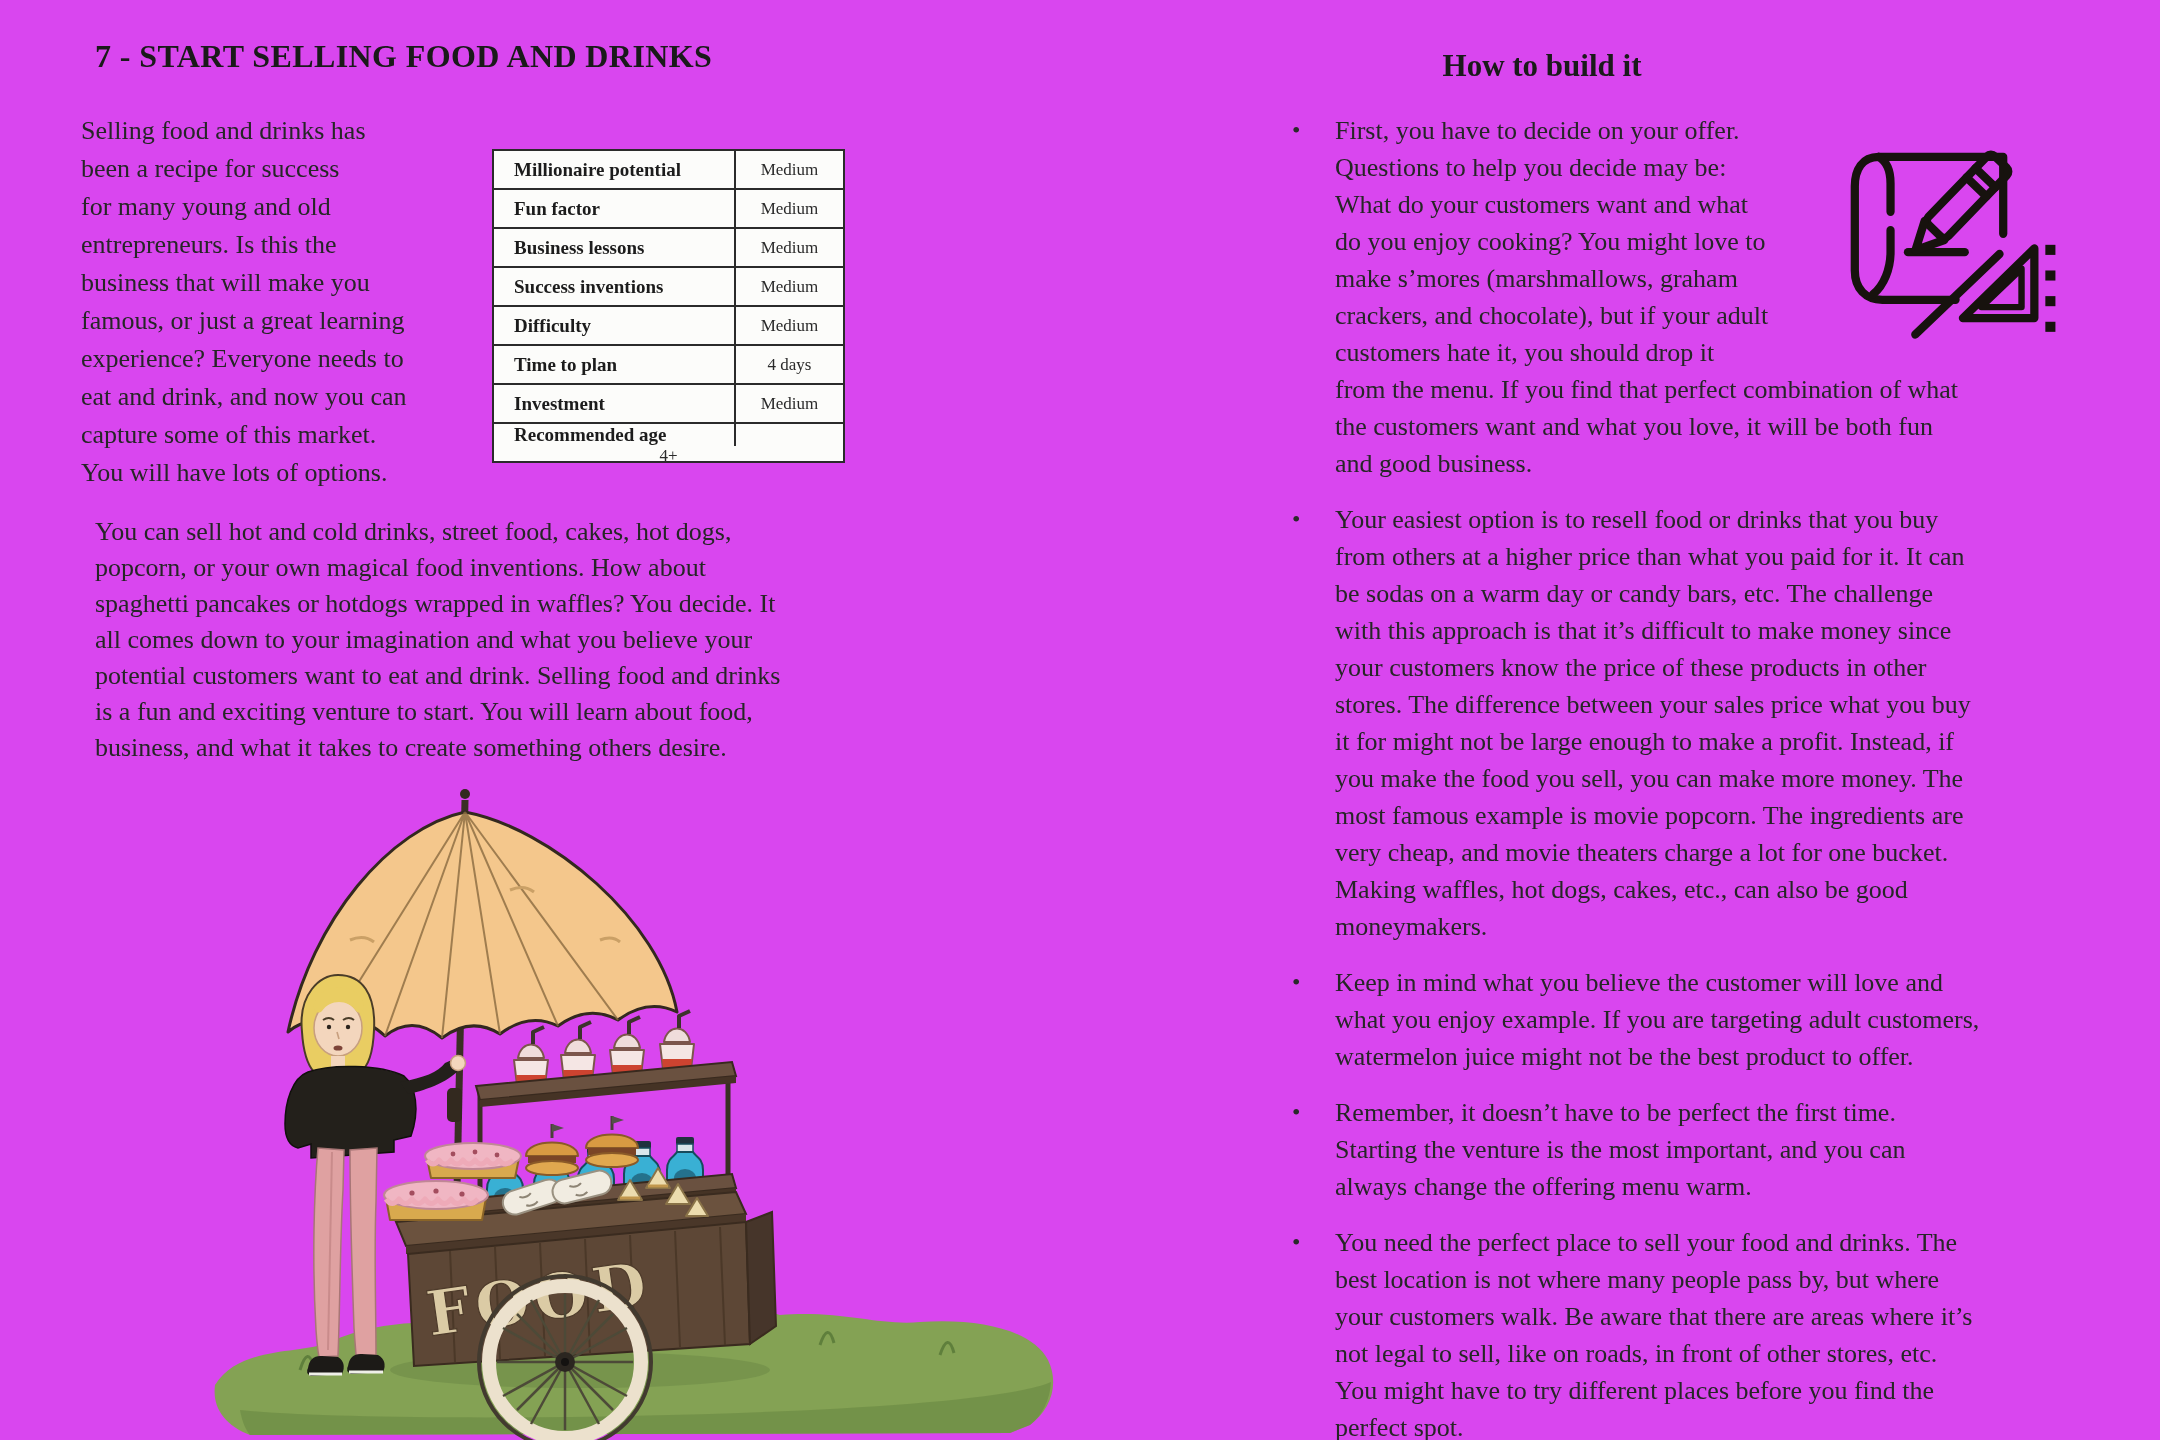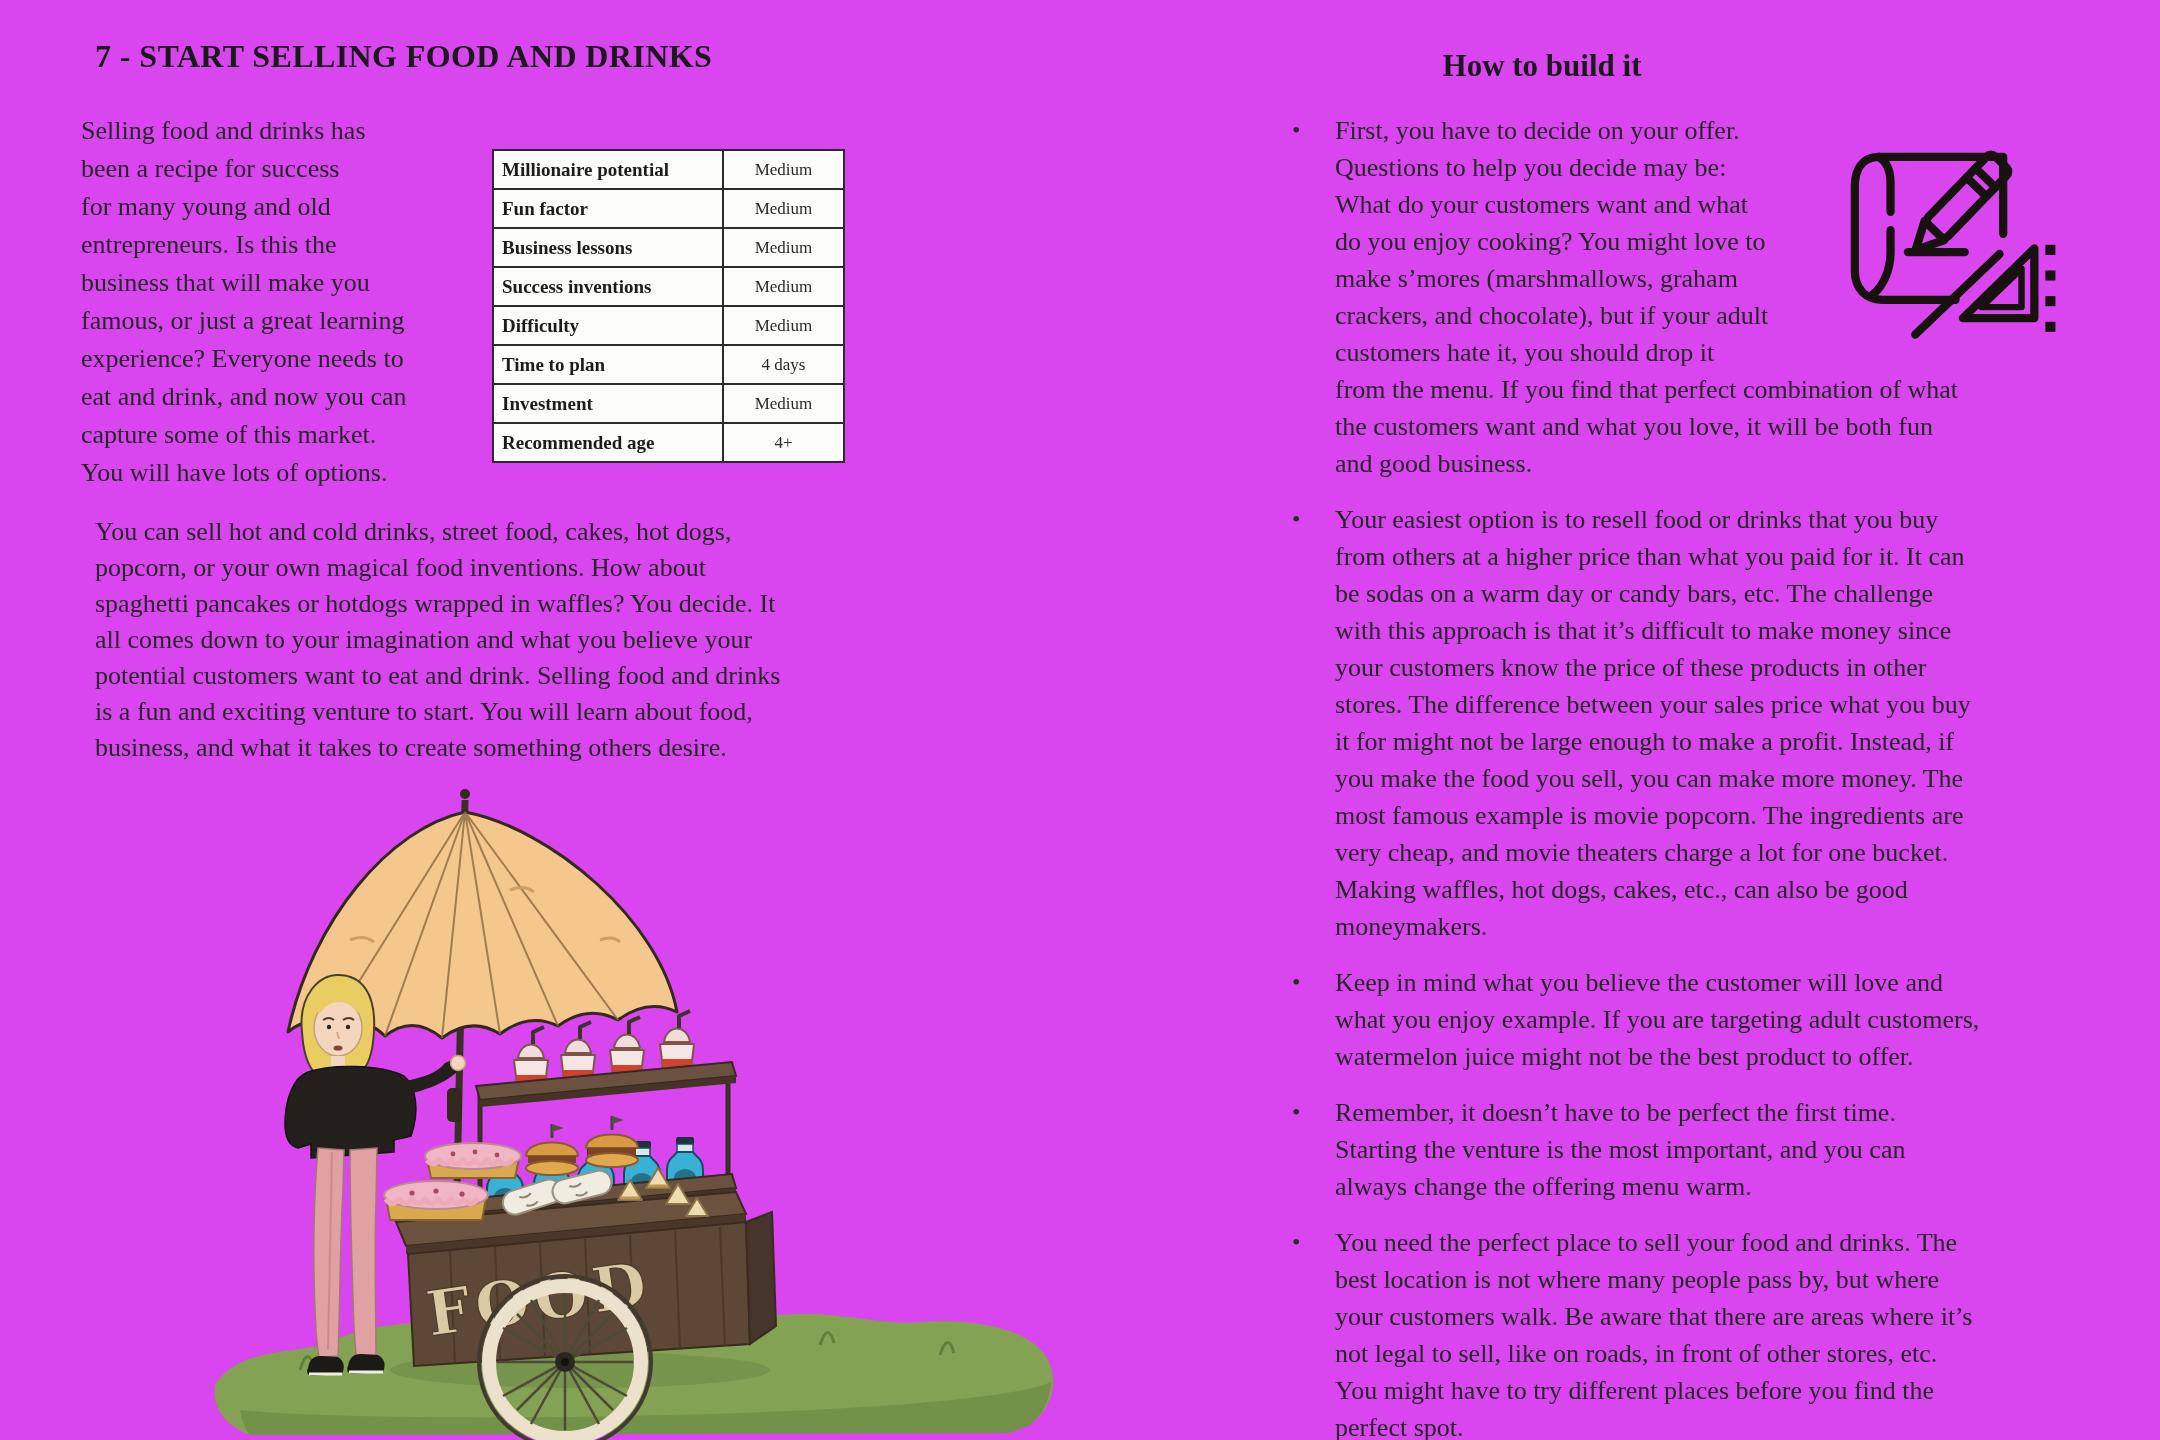--- a/index.html
+++ b/index.html
@@ -3,22 +3,22 @@
 <meta charset="utf-8">
 <style>
   html,body{margin:0;padding:0;background:#ffffff;}
   .page{position:relative;width:2160px;height:1440px;background:#d946ef;overflow:hidden;
         font-family:"Liberation Serif", serif;color:#222;}
   .abs{position:absolute;}
   .title{left:95px;top:38px;font-size:32px;font-weight:bold;letter-spacing:.4px;color:#1a1a1a;}
   .intro{left:81px;top:112px;width:412px;font-size:26px;line-height:38px;white-space:pre-line;color:#262626;}
   .stats{left:492px;top:149px;width:353px;border:2px solid #2b2b2b;background:#fcfcfa;box-sizing:border-box;}
   .srow{display:flex;border-bottom:2px solid #2b2b2b;height:37px;align-items:stretch;}
-  .srow:last-child{border-bottom:none;}
-  .slabel{width:220px;padding-left:8px;font-weight:bold;font-size:19px;border-right:2px solid #2b2b2b;
+  .srow:last-child{border-bottom:none;flex-direction:column;}
+  .slabel{width:220px;padding-left:20px;font-weight:bold;font-size:19px;border-right:2px solid #2b2b2b;
           display:flex;align-items:center;color:#1c1c1c;}
   .sval{flex:1;display:flex;align-items:center;justify-content:center;font-size:17px;color:#2a2a2a;}
   .para2{left:95px;top:514px;width:836px;font-size:26px;line-height:36px;white-space:pre-line;color:#262626;}
   .howto{left:1232px;top:48px;width:620px;text-align:center;font-size:31px;font-weight:bold;color:#1a1a1a;}
   .bullets{left:1268px;top:112px;width:812px;position:absolute;}
   .bullet{display:flex;margin-bottom:19px;}
   .dot{flex:0 0 67px;width:67px;box-sizing:border-box;padding-left:24px;font-size:24px;line-height:37px;color:#2a2a2a;}
   .btext{flex:1;font-size:26px;line-height:37px;white-space:pre-line;color:#262626;}
   .plan-icon{position:absolute;left:552px;top:0px;width:240px;height:240px;}
   svg text{user-select:none;}

